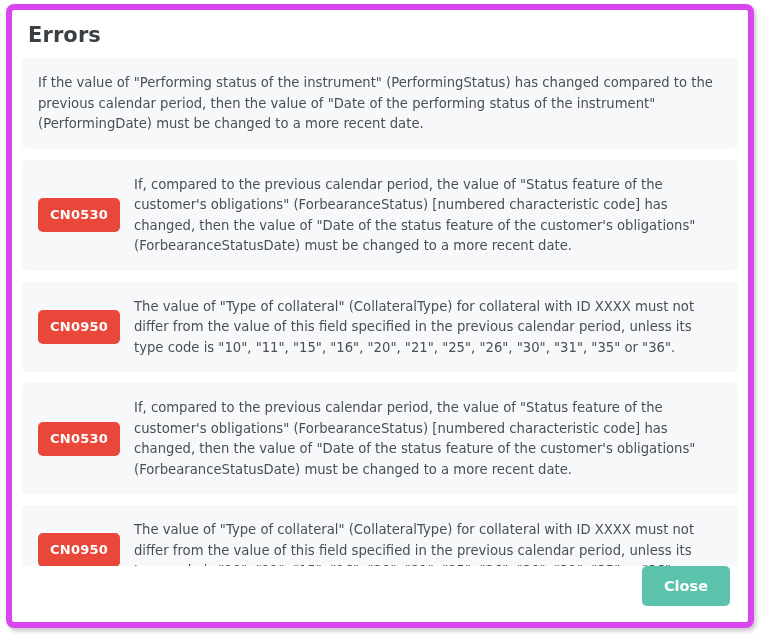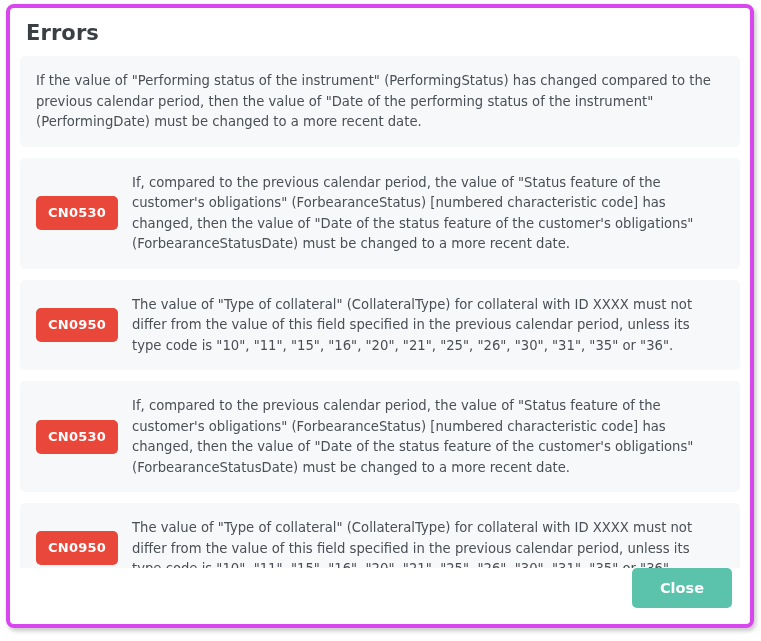--- a/index.html
+++ b/index.html
@@ -15,21 +15,21 @@
   }
 
   .modal-panel {
     position: absolute;
     left: 6px;
     top: 4px;
     width: 748px;
     height: 624px;
     box-sizing: border-box;
     background: #ffffff;
-    border: 4px solid #d946ef;
+    border: 6px solid #d946ef;
     border-radius: 8px;
     box-shadow: 2px 3px 4px rgba(0,0,0,0.22);
     display: flex;
     flex-direction: column;
   }
 
   .panel-header {
     padding: 12px 16px 6px 16px;
     flex: 0 0 auto;
   }
@@ -92,21 +92,21 @@
   }
 
   .close-button {
     background: #5bc3ab;
     color: #ffffff;
     font-family: "DejaVu Sans", "Liberation Sans", sans-serif;
     font-size: 14.5px;
     font-weight: bold;
     border: none;
     border-radius: 5px;
-    padding: 11px 28px;
+    padding: 11px 22px;
     cursor: pointer;
     line-height: 18px;
   }
 </style>
 </head>
 <body>
 
 <div class="modal-panel">
 
   <div class="panel-header">

